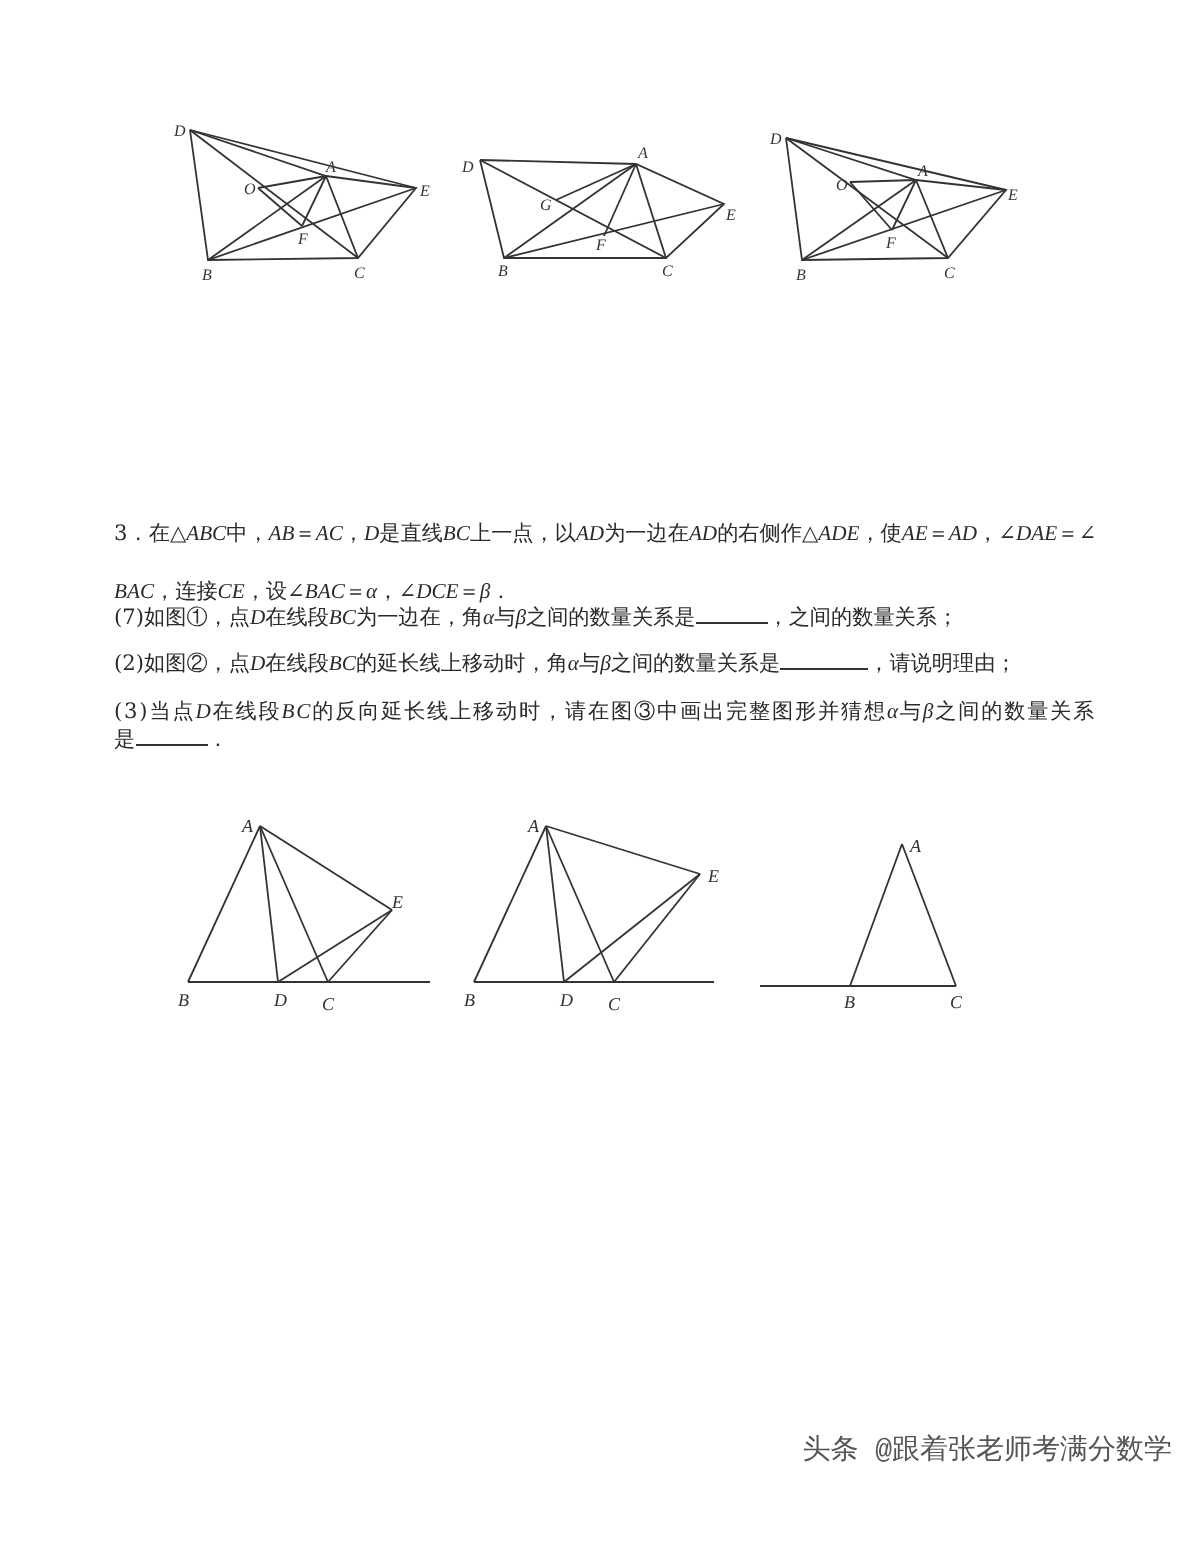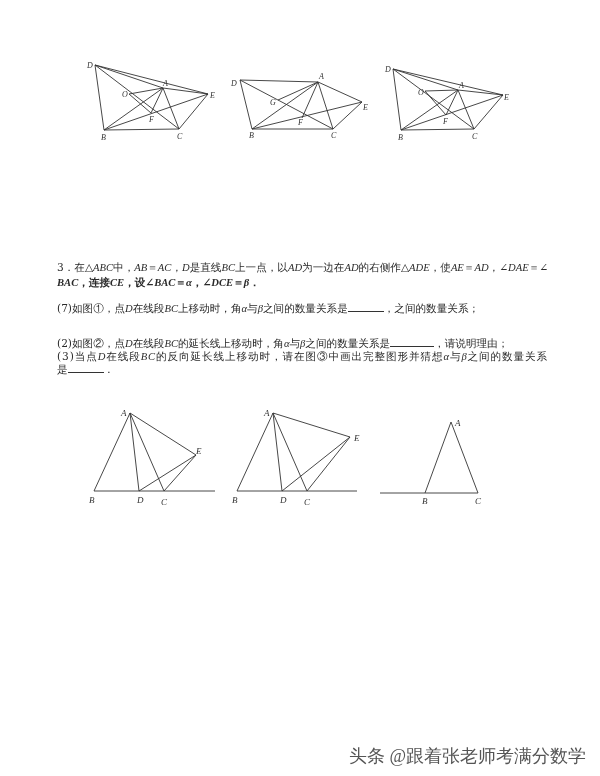--- a/index.html
+++ b/index.html
@@ -10,22 +10,22 @@
   .fig { position: absolute; left: 0; top: 0; }
   .lbl { font-family: "Liberation Serif", "DejaVu Serif", serif; font-style: italic; font-size: 8px; fill: #333; }
   .lbl2 { font-family: "Liberation Serif", "DejaVu Serif", serif; font-style: italic; font-size: 9px; fill: #333; }
   .line { stroke: #333; stroke-width: 0.9; fill: none; }
   .textline {
     position: absolute; left: 57px; font-size: 10.6px; line-height: 14px; white-space: nowrap; color: #2a2a2a;
   }
   .textline i { font-family: "Liberation Serif", "DejaVu Serif", serif; }
   .blank { display: inline-block; border-bottom: 1px solid #333; height: 10px; vertical-align: baseline; }
   .watermark {
-    position: absolute; right: 14px; top: 744px; font-family: Liberation Serif, serif;
-    font-size: 18px; color: #555; white-space: nowrap;
+    position: absolute; right: 14px; top: 716px; font-family: Liberation Mono, monospace;
+    font-size: 14px; color: #555; white-space: nowrap;
   }
 </style>
 </head>
 <body>
 
 <svg class="fig" width="600" height="160" viewBox="0 0 600 160">
 
   <g>
     <polyline class="line" points="95,65 104,130 179,129 208,94 163,88 95,65"></polyline>
     <line class="line" x1="95" y1="65" x2="208" y2="94"></line>
@@ -78,27 +78,27 @@
     <text class="lbl" x="504" y="100">E</text>
     <text class="lbl" x="443" y="124">F</text>
     <text class="lbl" x="398" y="140">B</text>
     <text class="lbl" x="472" y="139">C</text>
   </g>
 </svg>
 
 <div class="textline" style="top:260px;">
   <span>3．</span><span>在△</span><i>ABC</i><span>中，</span><i>AB</i><span>＝</span><i>AC</i><span>，</span><i>D</i><span>是直线</span><i>BC</i><span>上一点，以</span><i>AD</i><span>为一边在</span><i>AD</i><span>的右侧作△</span><i>ADE</i><span>，使</span><i>AE</i><span>＝</span><i>AD</i><span>，∠</span><i>DAE</i><span>＝∠</span>
 </div>
-<div class="textline" style="top:275px;font-weight:bold;">
+<div class="textline" style="top:289px;">
   <i>BAC</i><span>，连接</span><i>CE</i><span>，设∠</span><i>BAC</i><span>＝</span><i>α</i><span>，∠</span><i>DCE</i><span>＝</span><i>β</i><span>．</span>
 </div>
 <div class="textline" style="top:301px;">
-  <span>(7)如图①，点</span><i>D</i><span>在线段</span><i>BC</i><span>上移动时，角</span><i>α</i><span>与</span><i>β</i><span>之间的数量关系是</span><span class="blank" style="width:36px;"></span><span>，之间的数量关系；</span>
+  <span>(7)如图①，点</span><i>D</i><span>在线段</span><i>BC</i><span>为一边在，角</span><i>α</i><span>与</span><i>β</i><span>之间的数量关系是</span><span class="blank" style="width:36px;"></span><span>，之间的数量关系；</span>
 </div>
-<div class="textline" style="top:336px;">
+<div class="textline" style="top:324px;">
   <span>(2)如图②，点</span><i>D</i><span>在线段</span><i>BC</i><span>的延长线上移动时，角</span><i>α</i><span>与</span><i>β</i><span>之间的数量关系是</span><span class="blank" style="width:44px;"></span><span>，请说明理由；</span>
 </div>
 <div class="textline" style="top:349px; letter-spacing:0.9px;">
   <span>(3)当点</span><i>D</i><span>在线段</span><i>BC</i><span>的反向延长线上移动时，请在图③中画出完整图形并猜想</span><i>α</i><span>与</span><i>β</i><span>之间的数量关系</span>
 </div>
 <div class="textline" style="top:362px;">
   <span>是</span><span class="blank" style="width:36px;"></span><span>．</span>
 </div>
 
 <svg class="fig" style="top:0;" width="600" height="520" viewBox="0 0 600 520">

